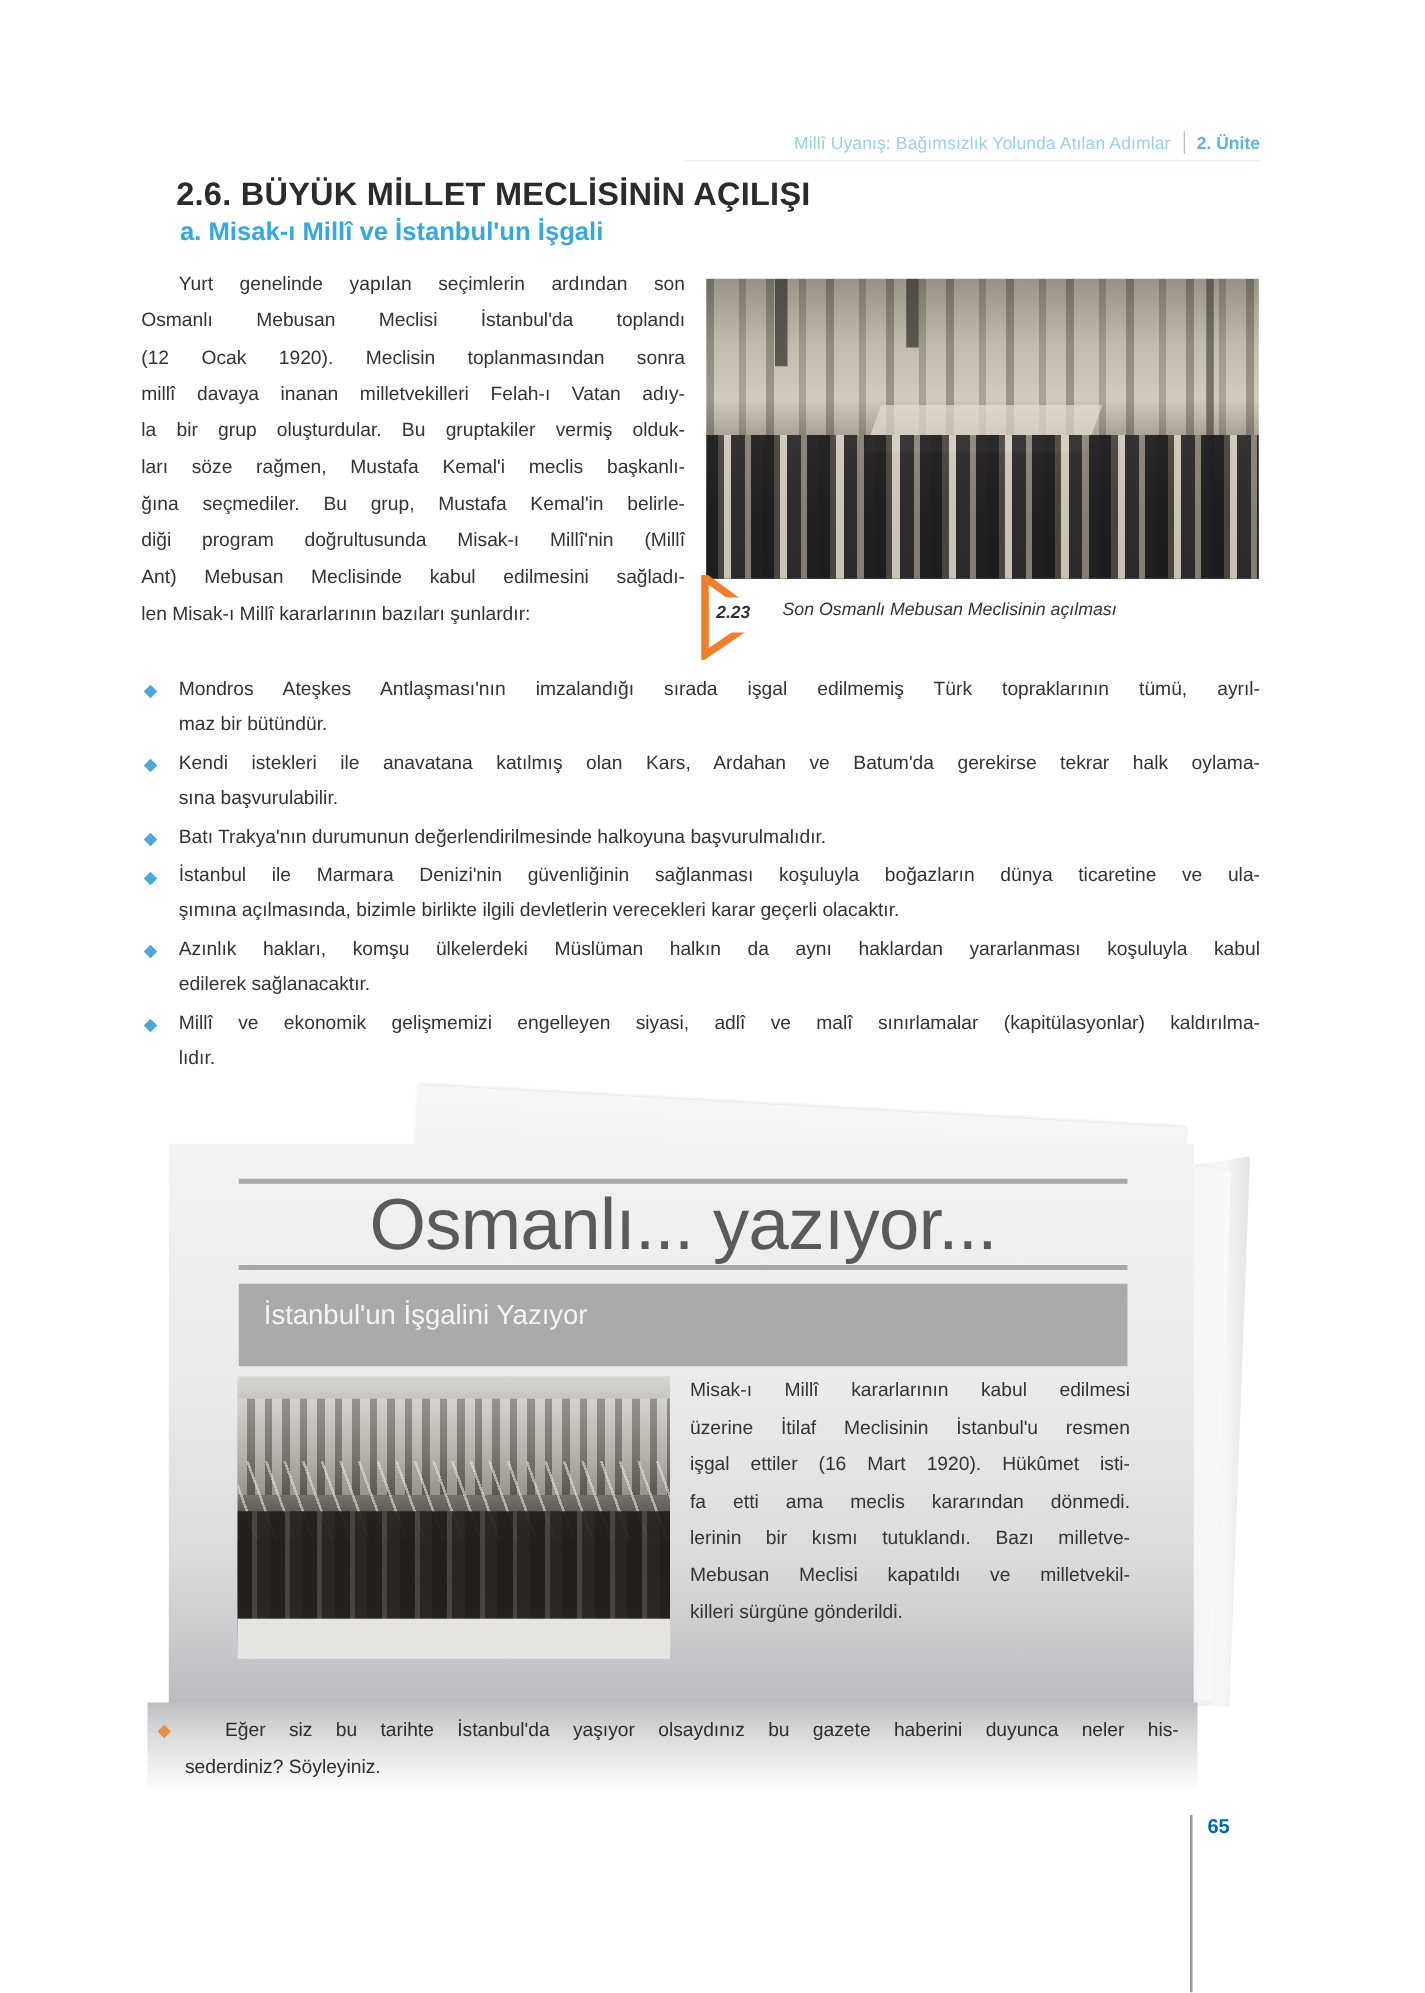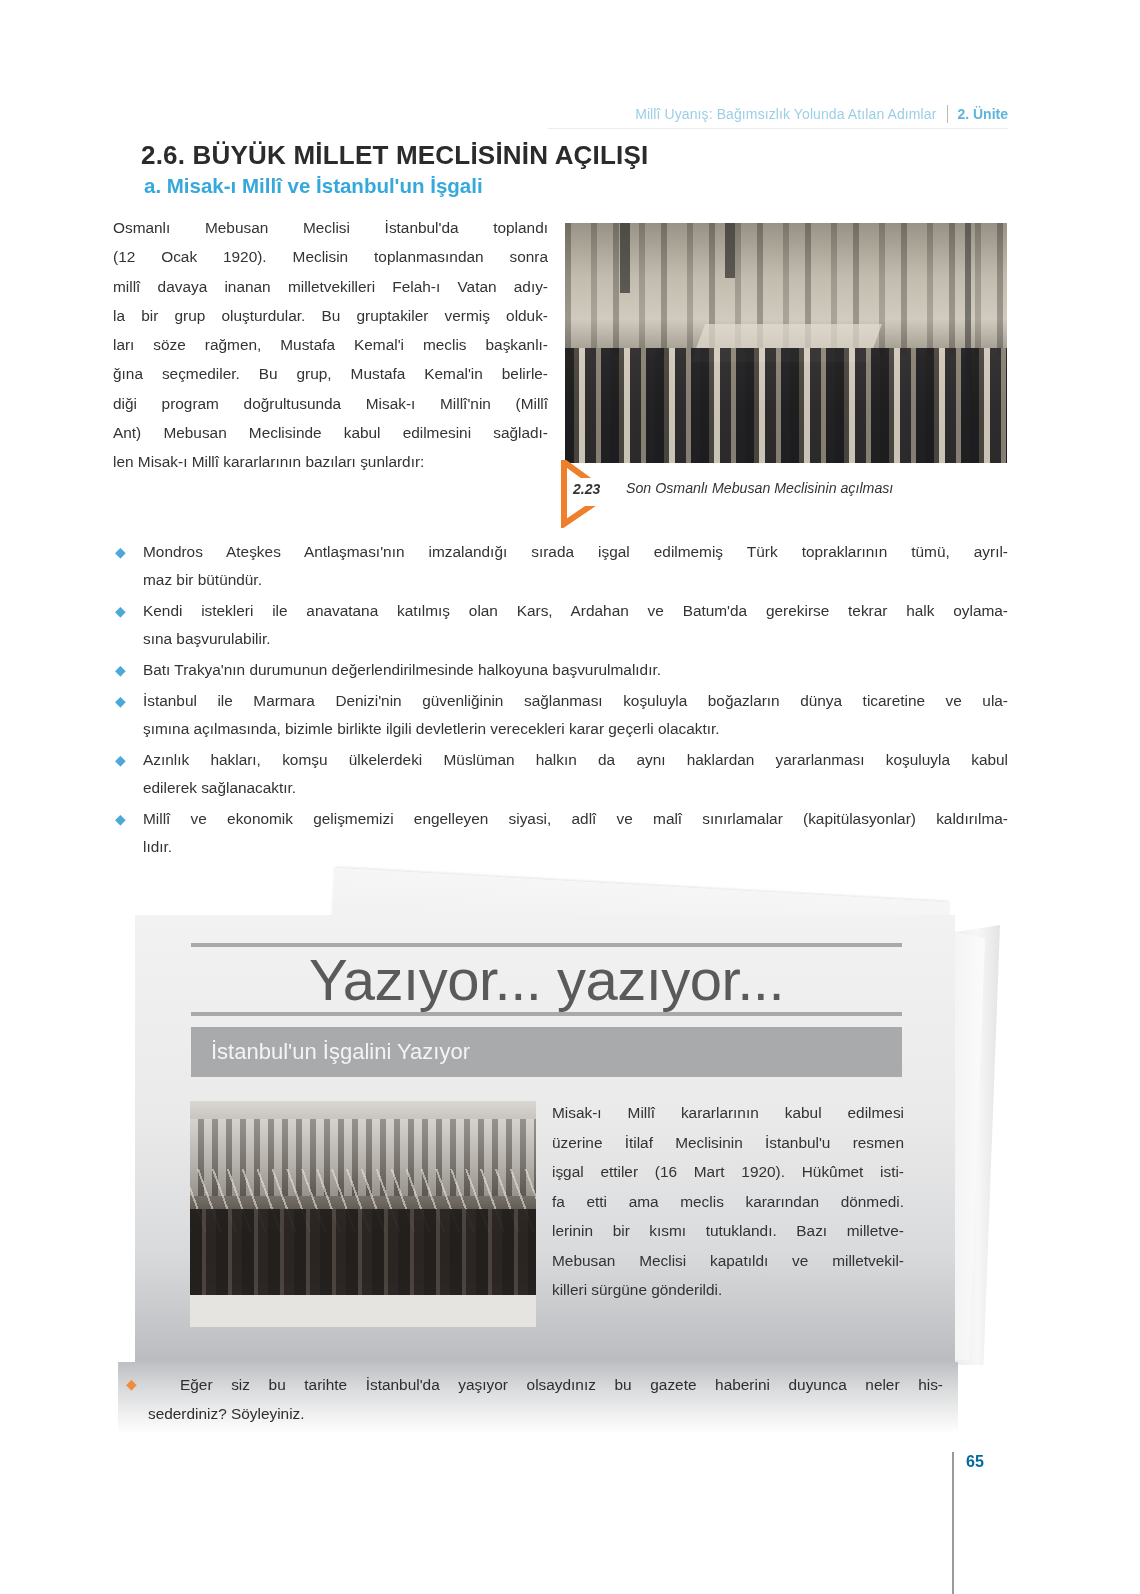--- a/index.html
+++ b/index.html
@@ -58,21 +58,21 @@
     background: linear-gradient(90deg, #f3f3f3, #fbfbfb);
     clip-path: polygon(0 0, 100% 2%, 60% 100%, 0 100%); opacity: 0.9; }
   .paper-front { position: absolute; left: 135px; top: 915px; width: 820px; height: 450px;
     background: linear-gradient(180deg, #f2f2f2 0%, #eaeaea 45%, #d9dadc 75%, #b9bbbe 100%); }
   .paper-bottom { position: absolute; left: 118px; top: 1362px; width: 840px; height: 72px;
     background: linear-gradient(180deg, #bdbfc2 0%, #d8d9db 35%, #f1f1f1 75%, rgba(255,255,255,0) 100%); }
 
   .np-rule { position: absolute; left: 191px; width: 711px; height: 4px; background: #a9a9a9; }
   .np-title { position: absolute; left: 191px; top: 946px; width: 711px; text-align: center;
     font-size: 58px; color: #5a5a5a; letter-spacing: -0.5px; }
-  .np-band { position: absolute; left: 191px; top: 1027px; width: 711px; height: 50px; background: #a9aaac; }
+  .np-band { position: absolute; left: 191px; top: 1027px; width: 711px; height: 66px; background: #a9aaac; }
   .np-band-label { position: absolute; left: 20px; top: 12px; font-size: 22px; color: #f4f4f4; }
 
   .np-photo { position: absolute; left: 190px; top: 1101px; width: 346px; height: 226px; overflow: hidden;
     background: linear-gradient(180deg, #d9d7d2 0%, #9d9891 28%, #6d6760 45%, #2e2a27 60%, #3a3430 80%, #e2e0dc 100%); }
   .np-photo .bldg { position: absolute; left: 0; right: 0; top: 8%; height: 34%;
     background: repeating-linear-gradient(90deg, rgba(255,255,255,0.35) 0 8px, rgba(40,35,30,0.45) 8px 14px); opacity: 0.7; }
   .np-photo .rifles { position: absolute; left: 0; right: 0; top: 30%; height: 28%;
     background: repeating-linear-gradient(70deg, rgba(230,225,215,0.6) 0 2px, transparent 2px 14px); }
   .np-photo .troops { position: absolute; left: 0; right: 0; top: 48%; height: 38%;
     background: repeating-linear-gradient(90deg, #221e1c 0 12px, #4b433d 12px 16px, #2a2522 16px 26px); opacity: 0.95; }
@@ -98,20 +98,21 @@
   <span class="rh-title">Millî Uyanış: Bağımsızlık Yolunda Atılan Adımlar</span>
   <span class="rh-sep"></span>
   <span class="rh-unit">2. Ünite</span>
 </div>
 <div class="rh-rule"></div>
 
 <h1 class="section-title" style="margin:0">2.6. BÜYÜK MİLLET MECLİSİNİN AÇILIŞI</h1>
 <h2 class="sub-title" style="margin:0">a. Misak-ı Millî ve İstanbul'un İşgali</h2>
 
 <div class="intro">
+  <span class="line first">Yurt genelinde yapılan seçimlerin ardından son</span>
   <span class="line">Osmanlı Mebusan Meclisi İstanbul'da toplandı</span>
   <span class="line">(12 Ocak 1920). Meclisin toplanmasından sonra</span>
   <span class="line">millî davaya inanan milletvekilleri Felah-ı Vatan adıy-</span>
   <span class="line">la bir grup oluşturdular. Bu gruptakiler vermiş olduk-</span>
   <span class="line">ları söze rağmen, Mustafa Kemal'i meclis başkanlı-</span>
   <span class="line">ğına seçmediler. Bu grup, Mustafa Kemal'in belirle-</span>
   <span class="line">diği program doğrultusunda Misak-ı Millî'nin (Millî</span>
   <span class="line">Ant) Mebusan Meclisinde kabul edilmesini sağladı-</span>
   <span class="line last">len Misak-ı Millî kararlarının bazıları şunlardır:</span>
 </div>
@@ -163,21 +164,21 @@
   </li>
 </ul>
 
 <div class="paper-back"></div>
 <div class="paper-right1"></div>
 <div class="paper-right2"></div>
 <div class="paper-front"></div>
 <div class="paper-bottom"></div>
 
 <div class="np-rule" style="top:943px"></div>
-<div class="np-title">Yazıyor... yazıyor...</div>
+<div class="np-title">Osmanlı... yazıyor...</div>
 <div class="np-rule" style="top:1012px"></div>
 <div class="np-band">
   <span class="np-band-label">İstanbul'un İşgalini Yazıyor</span>
 </div>
 
 <div class="np-photo" title="İstanbul'da yürüyen işgal askerleri">
   <div class="bldg"></div>
   <div class="rifles"></div>
   <div class="troops"></div>
   <div class="street"></div>

